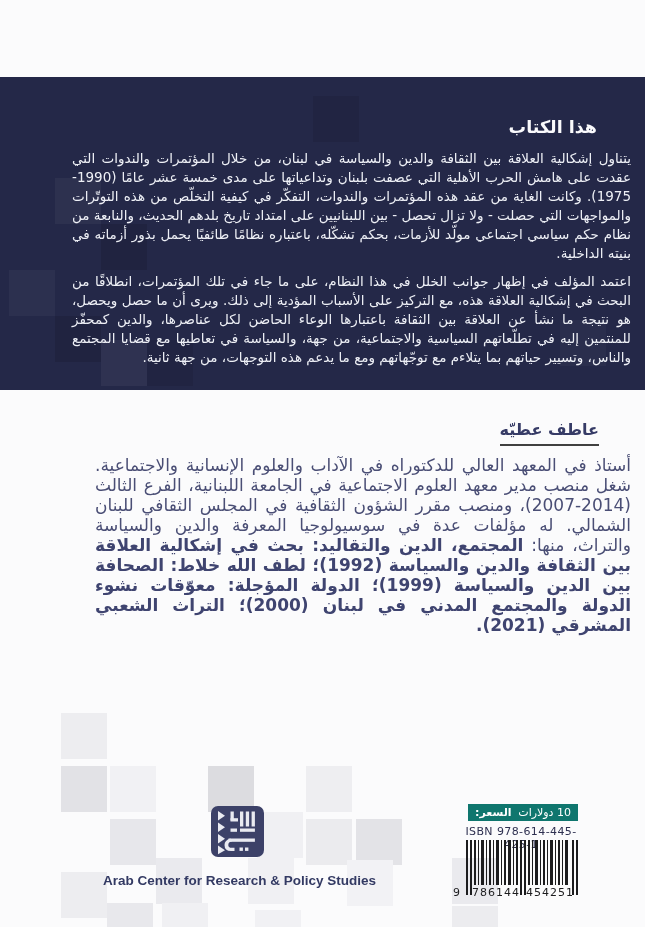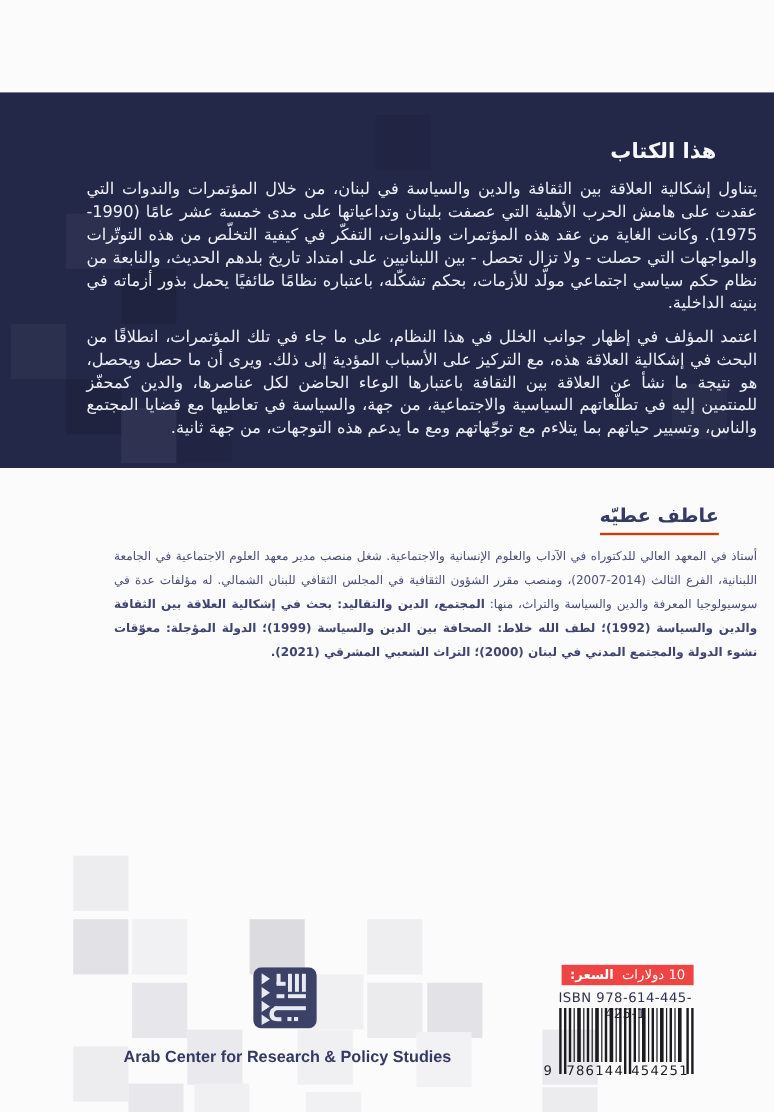--- a/index.html
+++ b/index.html
@@ -9,35 +9,35 @@
   
   .panel{position:absolute;left:0;top:77px;width:645px;height:313px;background:#242848;color:#f2f3f7;overflow:hidden;}
   .panel-inner{position:relative;direction:rtl;padding:40px 14px 0 72px;}
   .panel h1{margin:0 0 12px 0;padding:0 34px 0 0;font-size:17.5px;font-weight:bold;color:#fafafc;}
   .panel p{margin:0;font-size:13.5px;line-height:19px;text-align:justify;color:#eef0f6;}
   .panel p + p{margin-top:9px;}
   .tone{position:absolute;width:46px;height:46px;}
 
   
   .author{position:absolute;left:0;top:420px;width:645px;direction:rtl;}
-  .author h2{margin:0 46px 0 0;padding:0 0 5px 0;display:inline-block;font-size:16px;font-weight:bold;color:#363b66;border-bottom:2px solid #c2410c;}
-  .author p{margin:9px 14px 0 95px;font-size:10px;line-height:20px;text-align:justify;color:#4a4e75;}
+  .author h2{margin:0 46px 0 0;padding:0 0 5px 0;display:inline-block;font-size:16px;font-weight:bold;color:#363b66;border-bottom:2px solid #404040;}
+  .author p{margin:9px 14px 0 95px;font-size:17px;line-height:20px;text-align:justify;color:#4a4e75;}
   .author p b{color:#3f4470;}
 
   
   .sq{position:absolute;width:46px;height:46px;}
 
   
   .pub{position:absolute;left:103px;top:806px;width:268px;text-align:center;}
   .pub .logo{display:inline-block;}
   .pub .ar{margin-top:8px;font-size:15px;font-weight:bold;color:#3a3f6b;direction:rtl;white-space:nowrap;}
   .pub .en{margin-top:12px;font-family:"Liberation Sans",sans-serif;font-size:13.5px;font-weight:bold;color:#333a63;white-space:nowrap;}
 
   
-  .price{position:absolute;left:468px;top:804px;width:110px;height:17px;background:#ef4444;color:#ffffff;
+  .price{position:absolute;left:468px;top:804px;width:110px;height:17px;background:#0f766e;color:#ffffff;
          display:flex;flex-direction:row-reverse;align-items:center;justify-content:space-between;
          direction:rtl;padding:0 7px;box-sizing:border-box;font-size:11px;}
   .price .lbl{font-weight:bold;}
   .isbn{position:absolute;left:454px;top:825px;width:134px;text-align:center;font-size:11px;letter-spacing:.4px;color:#2e3050;}
   .barcode{position:absolute;left:452px;top:840px;width:134px;height:60px;}
   .barcode .digits{position:absolute;bottom:1px;font-size:11px;color:#1c1c1e;font-family:"DejaVu Sans",sans-serif;}
   .d1{left:1px;}
   .d2{left:20px;width:44px;letter-spacing:1px;}
   .d3{left:74px;width:44px;text-align:left;letter-spacing:1px;}
 </style>

